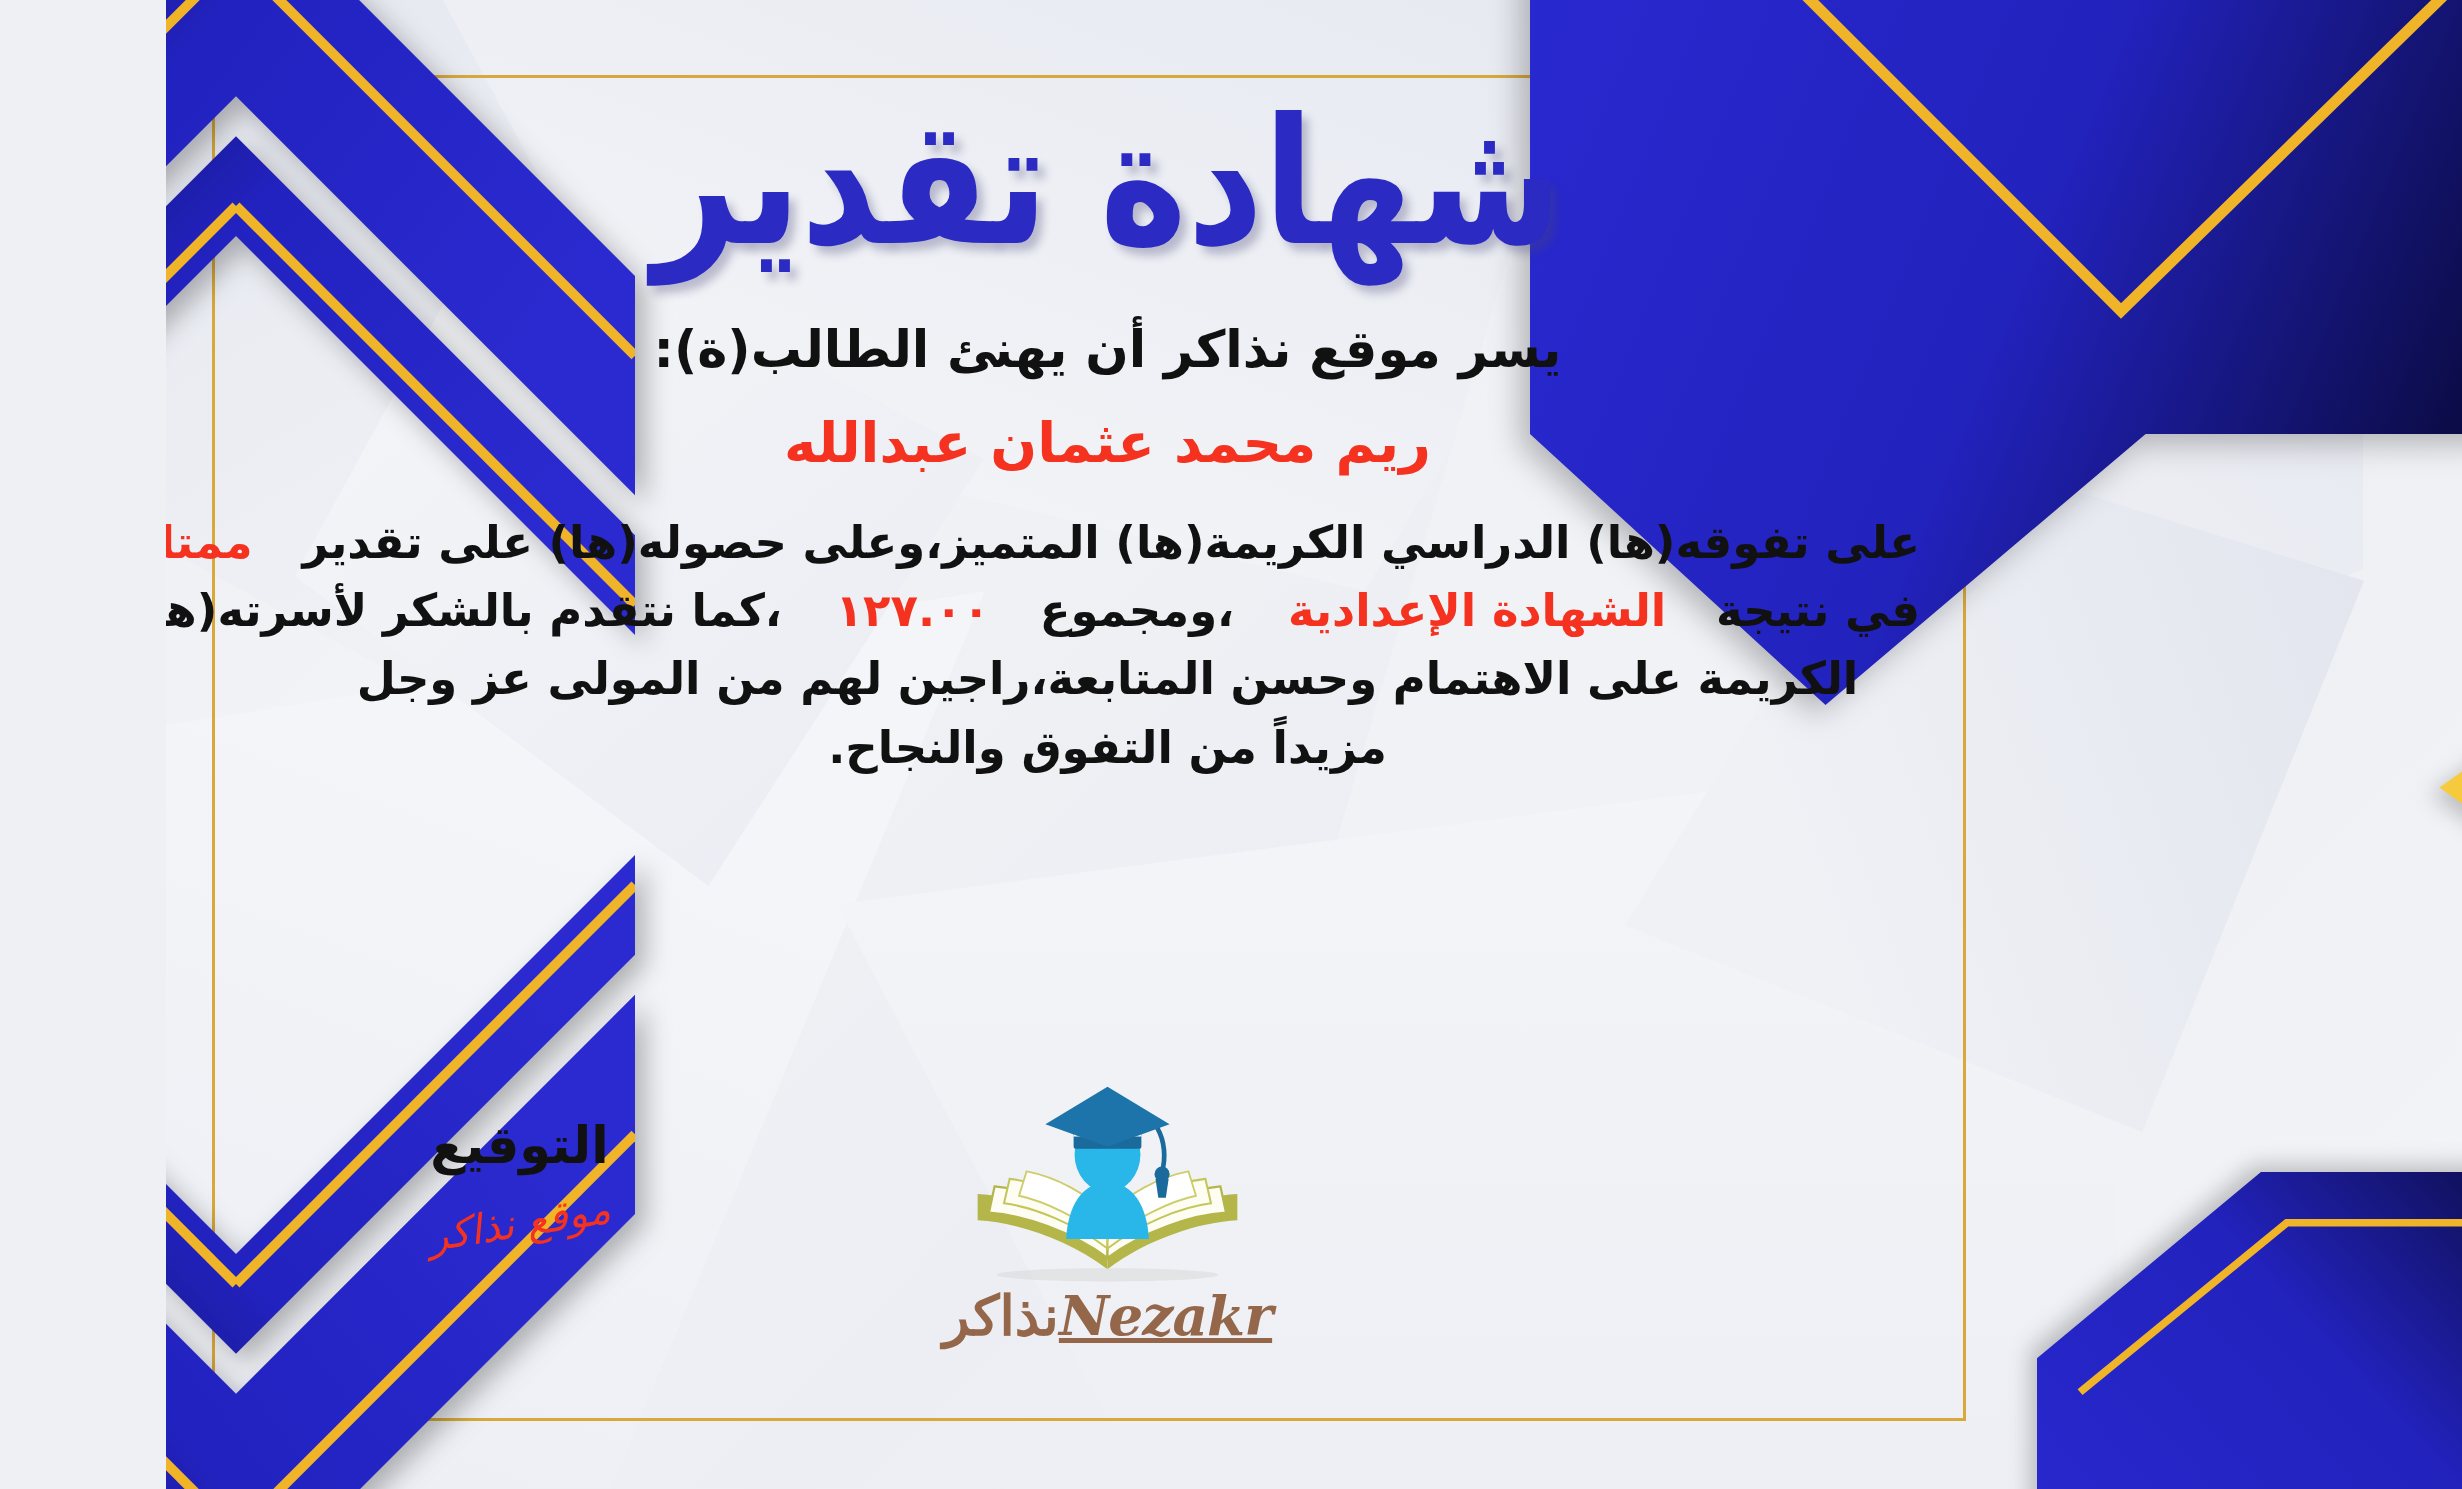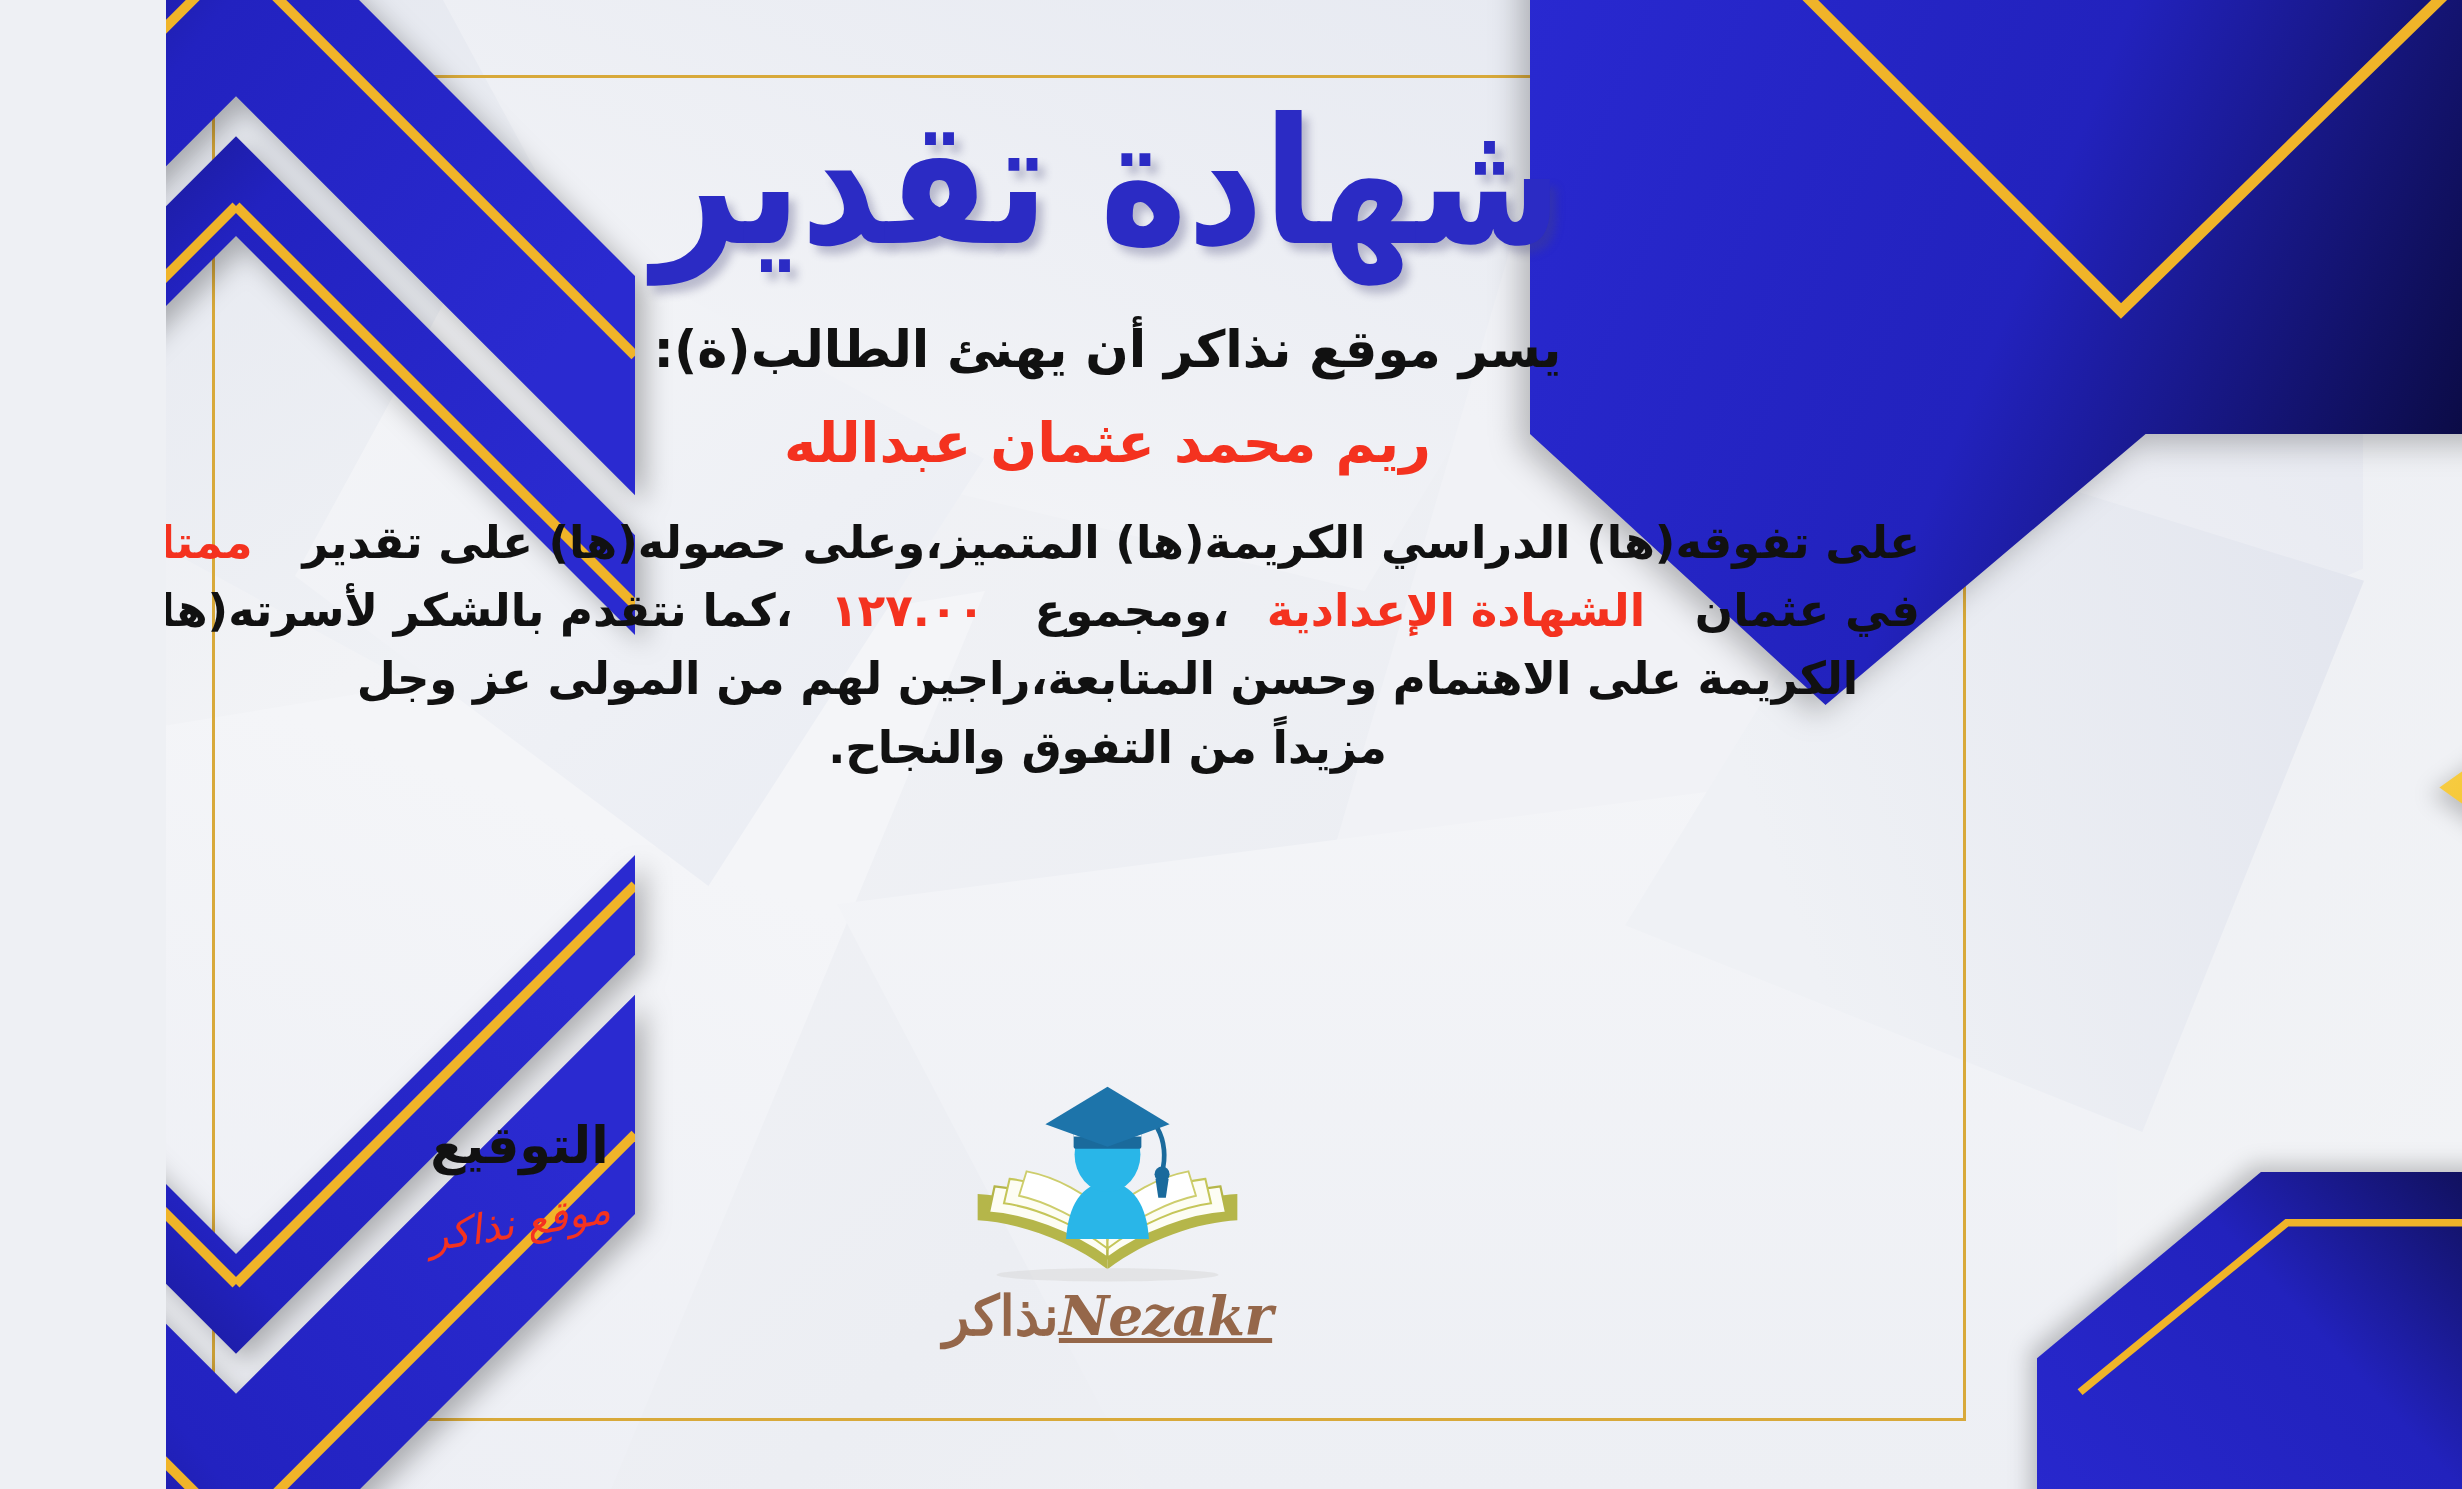--- a/index.html
+++ b/index.html
@@ -92,21 +92,21 @@
     font-size:55px;font-weight:bold;color:#f4321f;white-space:nowrap;
   }
 
   .body-block{
     margin-top:34px;width:1625px;
     font-size:45px;font-weight:600;color:#111;line-height:1.52;
     text-align:center;
   }
   .body-line{display:block;white-space:nowrap;}
   .hl{color:#f4321f;font-weight:bold;}
-  .sp-l{margin-left:22px;}
+  .sp-l{margin-left:38px;}
   .sp-r{margin-right:34px;}
 
   .para-5,.para-6{white-space:normal;}
 
   
   .bottom-row{
     position:absolute;left:0;right:0;bottom:29.5px;height:305px;
   }
   .sig-block{
     position:absolute;right:1290px;top:39px;width:315px;text-align:center;
@@ -242,21 +242,21 @@
     <div class="student-name">ريم محمد عثمان عبدالله</div>
 
     <div class="body-block">
 
       <span class="body-line">
         <span>على تفوقه(ها) الدراسي الكريمة(ها) المتميز،وعلى حصوله(ها) على تقدير</span>
         <span class="hl sp-r">ممتاز</span>
       </span>
 
       <span class="body-line">
-        <span>في عثمان</span>
+        <span>في نتيجة</span>
         <span class="hl sp-r sp-l">الشهادة الإعدادية</span>
         <span>،ومجموع</span>
         <span class="hl sp-r sp-l">١٢٧.٠٠</span>
         <span>،كما نتقدم بالشكر لأسرته(ها)</span>
       </span>
 
       <span class="body-line para-5">الكريمة على الاهتمام وحسن المتابعة،راجين لهم من المولى عز وجل</span>
 
       <span class="body-line para-6">مزيداً من التفوق والنجاح.</span>
     </div>

